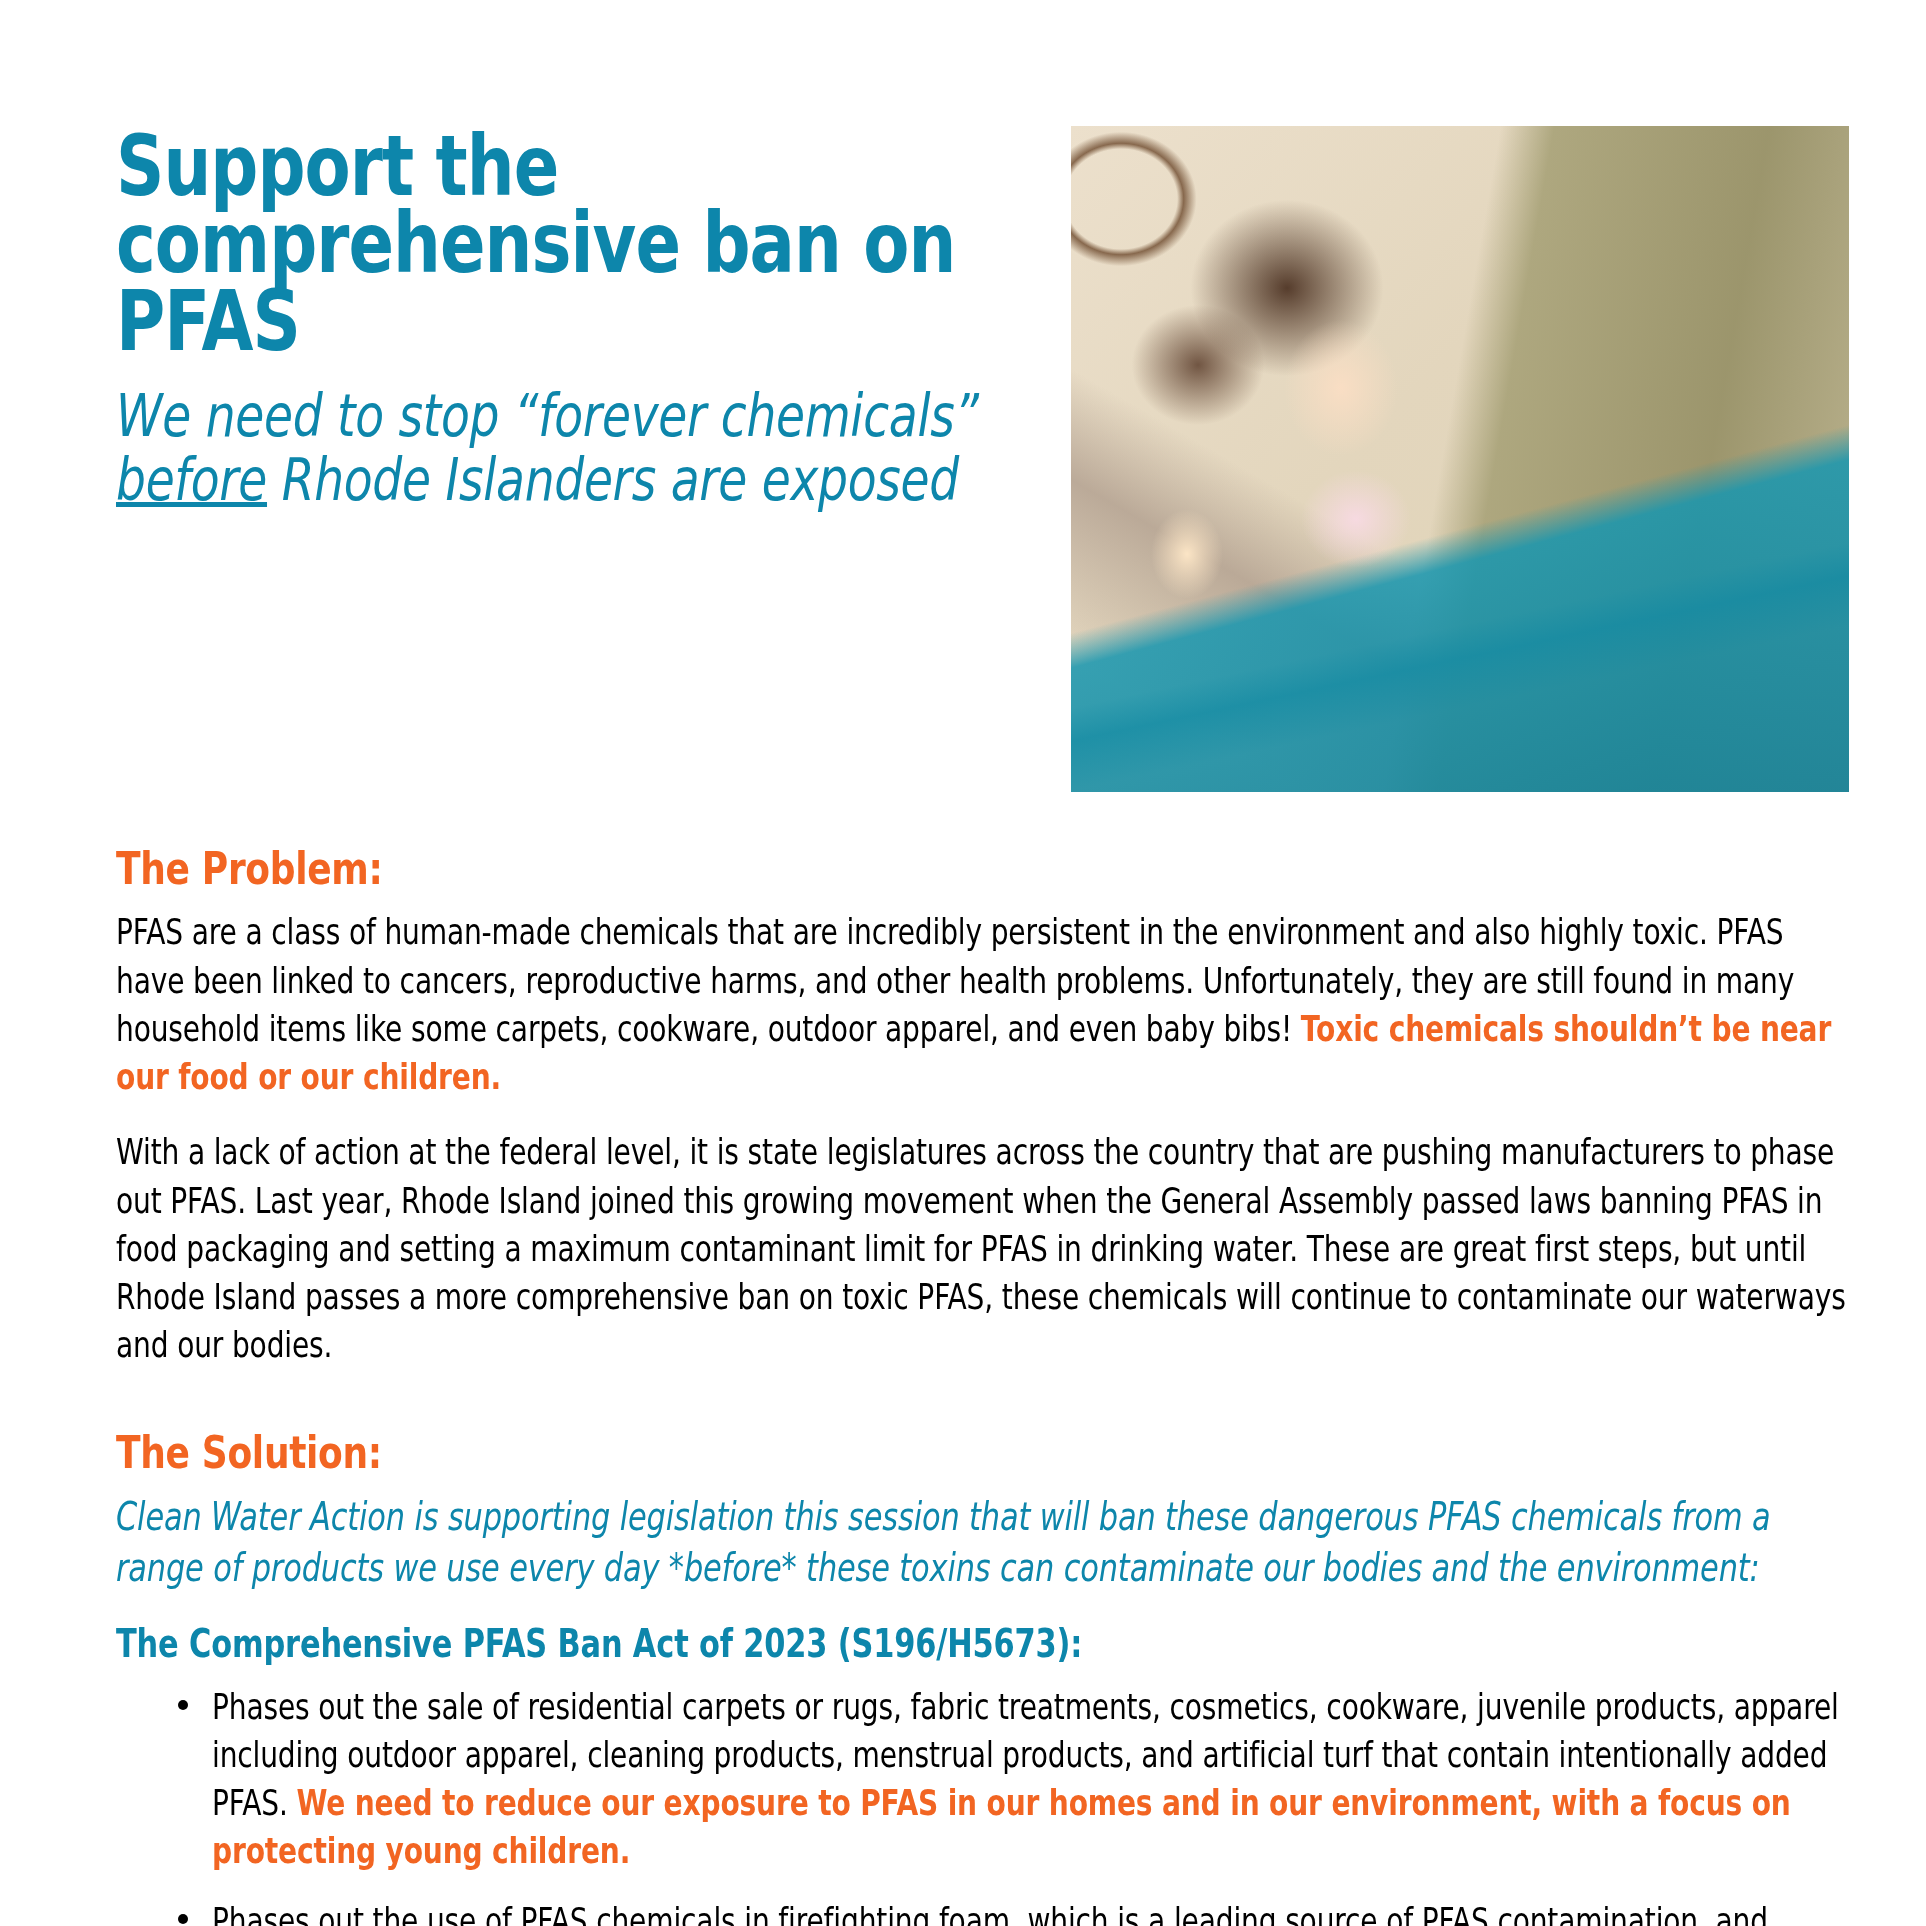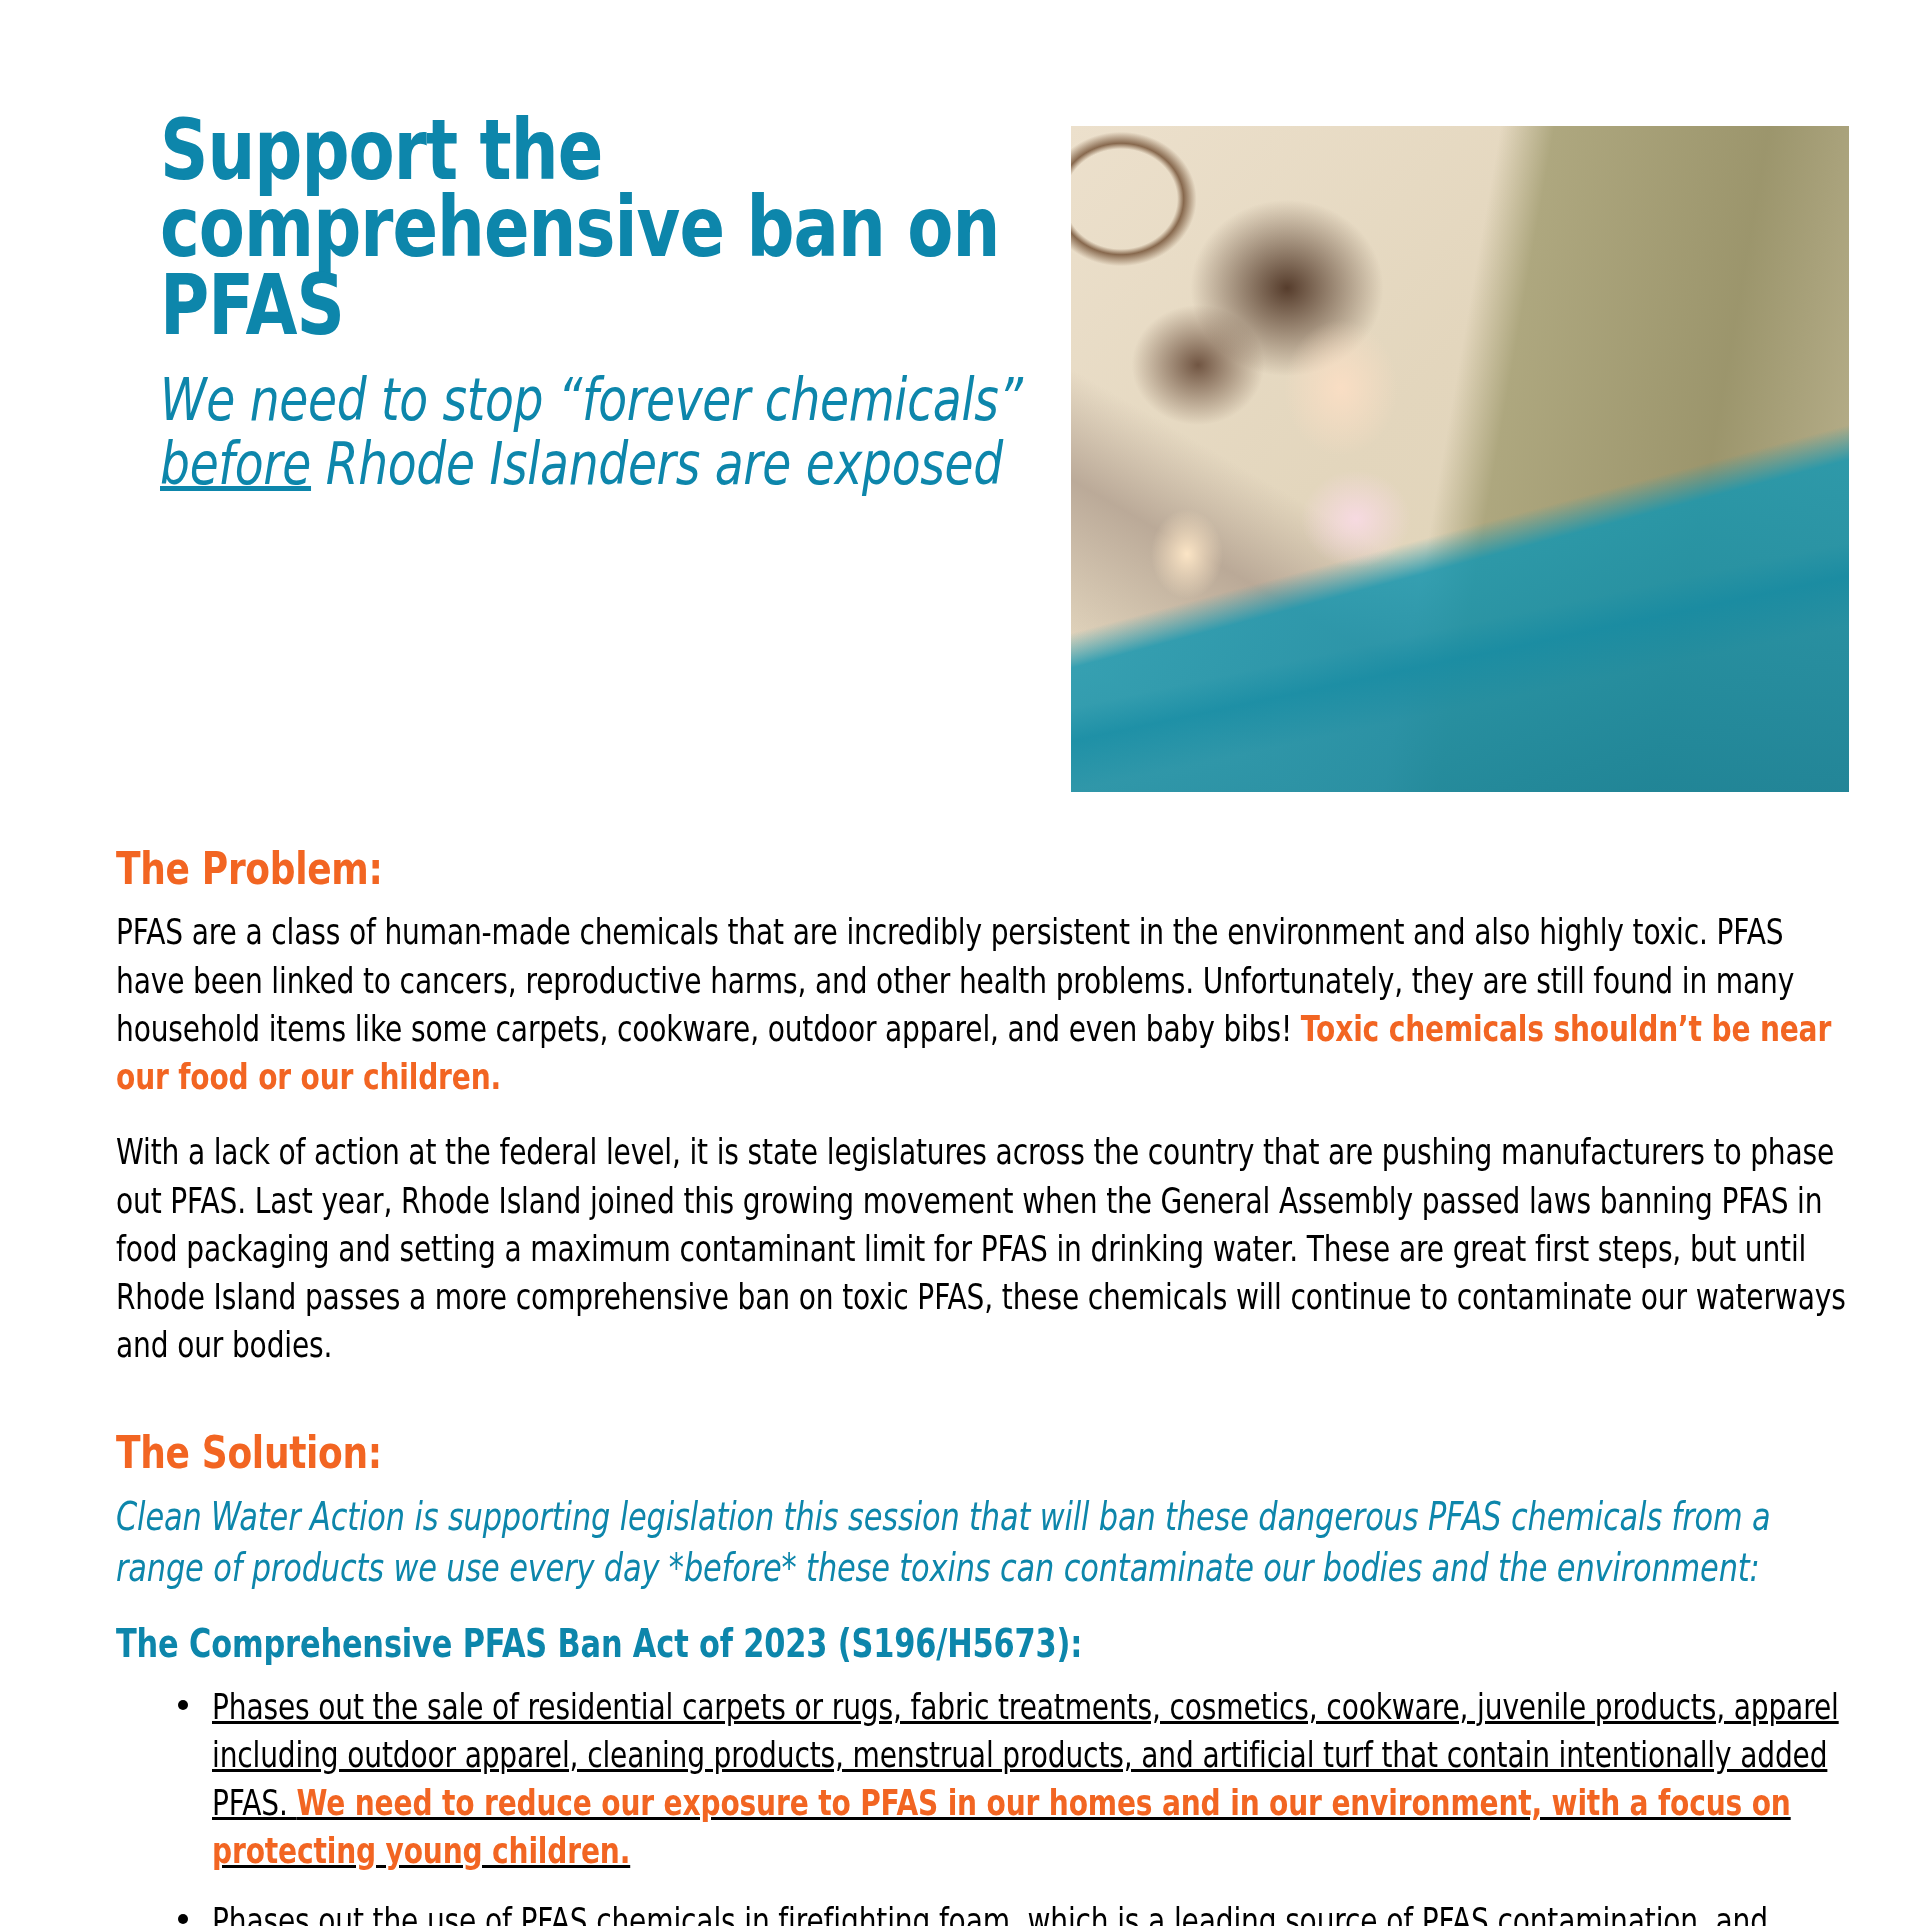--- a/index.html
+++ b/index.html
@@ -24,23 +24,22 @@
   
   .header {
     position: absolute;
     left: 116px;
     top: 112px;
     width: 1734px;
   }
   .headline-col {
     position: absolute;
     left: 0;
-    top: 0;
+    top: 16px;
     width: 905px;
-    margin-left: 44px;
   }
   .headline {
     color: #0d86ab;
     font-family: "DejaVu Sans", sans-serif;
     font-weight: bold;
     font-size: 84px;
     line-height: 0.92;
     letter-spacing: -1.2px;
     transform: scaleX(0.80);
     transform-origin: left top;
@@ -164,21 +163,20 @@
 
   ul.bullets {
     list-style: none;
     margin: 0;
     padding: 0;
   }
   ul.bullets > li {
     position: relative;
     padding-left: 96px;
     margin: 0 0 21.6px 0;
-    text-decoration: underline;
   }
   ul.bullets > li:last-child { margin-bottom: 0; }
   .bullet-dot {
     position: absolute;
     left: 62px;
     top: 17px;
     width: 10px;
     height: 10px;
     border-radius: 50%;
     background: #000000;

